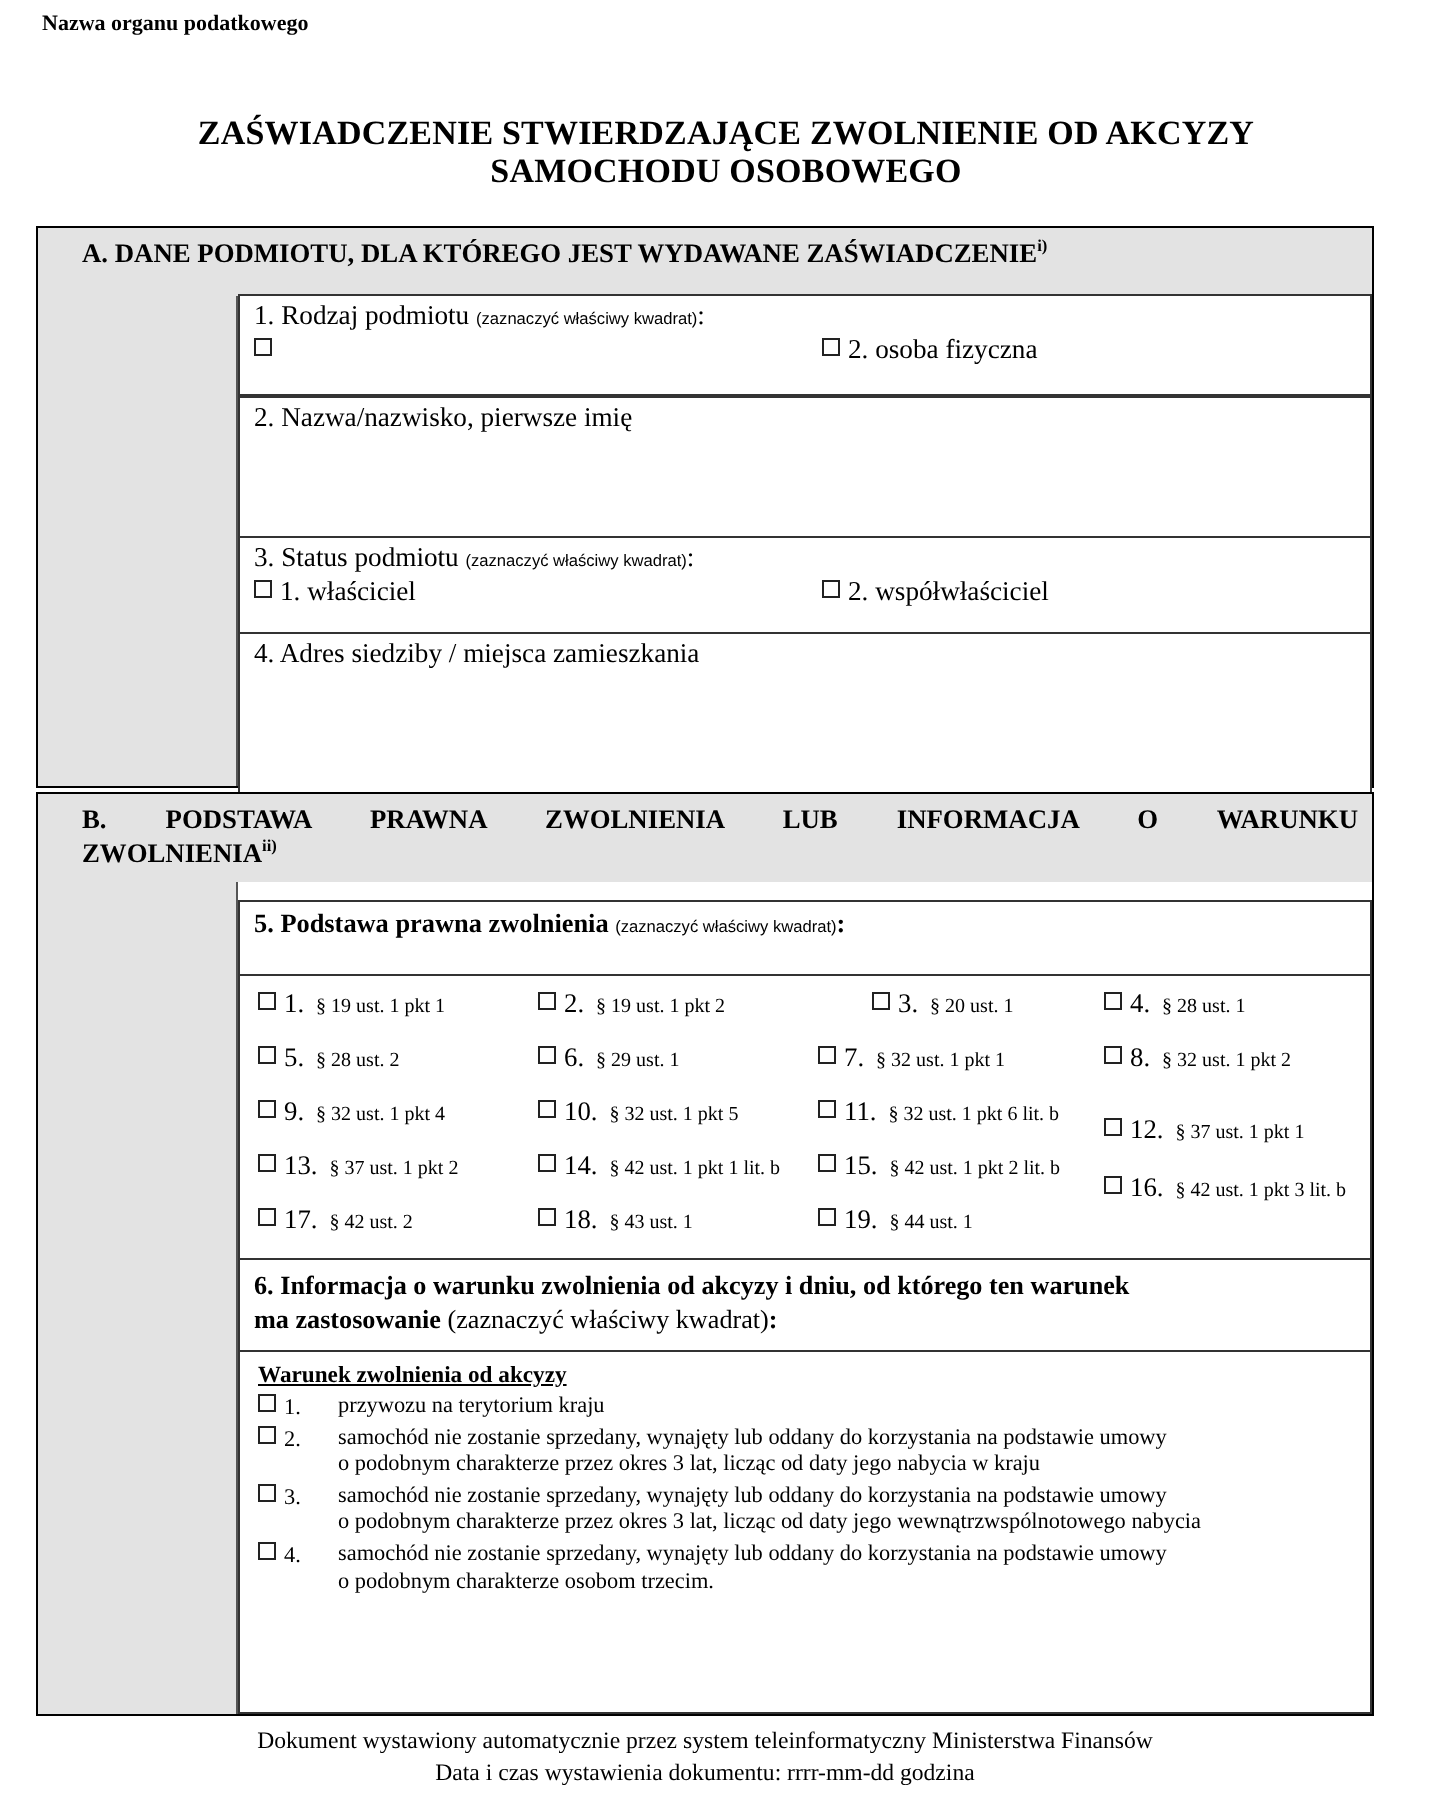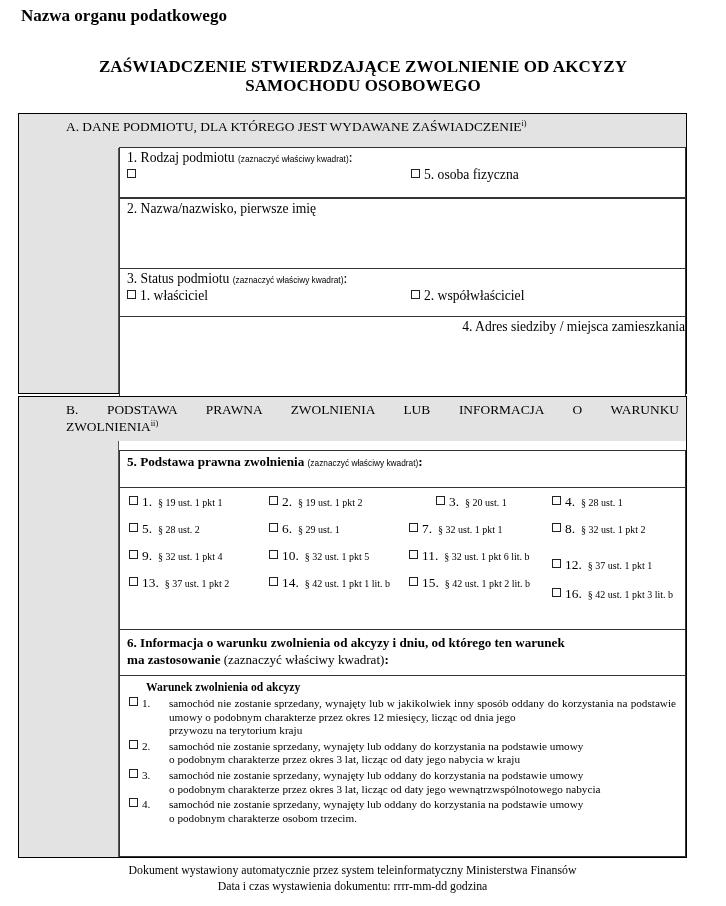--- a/index.html
+++ b/index.html
@@ -17,21 +17,21 @@
   }
 
   .page { position: relative; width: 726px; height: 906px; }
 
   
   .organ-label {
     position: absolute;
     left: 21px; top: 6px;
     font-family: "Liberation Serif", serif;
     font-weight: bold;
-    font-size: 17px;
+    font-size: 11px;
   }
 
   .doc-title {
     position: absolute;
     left: 63px; top: 57px;
     width: 600px;
     text-align: center;
     font-weight: bold;
     font-size: 17px;
     line-height: 19px;
@@ -43,25 +43,24 @@
     position: absolute;
     left: 18px;
     width: 669px;            
     border: 1.6px solid #000;
     box-sizing: border-box;
   }
   .shaded { background: #e3e3e3; }
   .white  { background: #ffffff; }
 
   .sec-head {
-    font-weight: normal;
+    font-weight: bold;
     font-size: 13.4px;
     line-height: 17px;
-    padding: 4px 7px 5px 7px;
-    margin-left: 40px;
+    padding: 4px 7px 5px 22px;
   }
   .sec-head.justify { text-align: justify; text-align-last: justify; }
   .sec-head.justify .lastline { text-align: left; }
   sup { font-size: 0.62em; vertical-align: super; line-height: 0; }
 
   
   .gutter {
     position: absolute;
     left: 0; top: 0;
     width: 100px;
@@ -122,21 +121,22 @@
   .mcell .ref {
     font-size: 10px;
     margin-left: 6px;
   }
   .mcell .cb { vertical-align: 1px; }
 
   
   .war-head {
     font-weight: bold;
     font-size: 11.6px;
-    padding: 5px 0 3px 26px;
+    padding: 5px 0 3px 9px;
+    text-decoration: underline;
   }
   .para {
     position: relative;
     font-size: 11.2px;
     line-height: 13.6px;
     padding: 0 9px 0 9px;
     margin-bottom: 2px;
   }
   .para .marker {
     position: absolute;
@@ -184,21 +184,21 @@
     <div class="inner" style="top:-1px; height:51px;">
       <div class="fld-title">
         <span>1. Rodzaj podmiotu</span>
         <span class="hint">(zaznaczyć właściwy kwadrat)</span><span>:</span>
       </div>
       <div class="opt-row">
         <span class="opt" style="left:7px;">
           <span class="cb"></span>
         </span>
         <span class="opt" style="left:291px;">
-          <span class="cb"></span><span>5. osoba fizyczna</span>
+          <span class="cb"></span><span>2. osoba fizyczna</span>
         </span>
       </div>
     </div>
 
     <div class="inner" style="top:50px; height:71px;">
       <div class="fld-title">2. Nazwa/nazwisko, pierwsze imię</div>
     </div>
 
     <div class="inner" style="top:120px; height:61px;">
       <div class="fld-title">
@@ -208,21 +208,21 @@
       <div class="opt-row">
         <span class="opt" style="left:7px;">
           <span class="cb"></span><span>1. właściciel</span>
         </span>
         <span class="opt" style="left:291px;">
           <span class="cb"></span><span>2. współwłaściciel</span>
         </span>
       </div>
     </div>
 
-    <div class="inner" style="top:168px; height:99px;text-align:right;">
+    <div class="inner" style="top:168px; height:99px;">
       <div class="fld-title">4. Adres siedziby / miejsca zamieszkania</div>
     </div>
   </div>
 
   <div class="outer shaded" style="top:396px; height:46px;">
     <div class="sec-head justify">
       <span>B. PODSTAWA PRAWNA ZWOLNIENIA LUB INFORMACJA O WARUNKU</span>
       <div class="lastline"><span>ZWOLNIENIA</span><sup>ii)</sup></div>
     </div>
   </div>
@@ -261,39 +261,43 @@
           <span class="mcell" style="left:432px; top:9px;"><span class="cb"></span><span class="num">12.</span><span class="ref">§ 37 ust. 1 pkt 1</span></span>
         </div>
 
         <div class="mrow">
           <span class="mcell" style="left:9px;"><span class="cb"></span><span class="num">13.</span><span class="ref">§ 37 ust. 1 pkt 2</span></span>
           <span class="mcell" style="left:149px;"><span class="cb"></span><span class="num">14.</span><span class="ref">§ 42 ust. 1 pkt 1 lit. b</span></span>
           <span class="mcell" style="left:289px;"><span class="cb"></span><span class="num">15.</span><span class="ref">§ 42 ust. 1 pkt 2 lit. b</span></span>
           <span class="mcell" style="left:432px; top:11px;"><span class="cb"></span><span class="num">16.</span><span class="ref">§ 42 ust. 1 pkt 3 lit. b</span></span>
         </div>
 
+        <div class="mrow">
+          <span class="mcell" style="left:9px;"><span class="cb"></span><span class="num">17.</span><span class="ref">§ 42 ust. 2</span></span>
+          <span class="mcell" style="left:149px;"><span class="cb"></span><span class="num">18.</span><span class="ref">§ 43 ust. 1</span></span>
+          <span class="mcell" style="left:289px;"><span class="cb"></span><span class="num">19.</span><span class="ref">§ 44 ust. 1</span></span>
+        </div>
 
       </div>
     </div>
 
     <div class="inner shaded" style="top:188px; height:47px;">
       <div style="font-weight:bold; font-size:13.1px; line-height:17px; padding:4px 7px 0 7px;">
         <div>6. Informacja o warunku zwolnienia od akcyzy i dniu, od którego ten warunek</div>
         <div><span>ma zastosowanie</span>
           <span class="hint" style="font-weight:normal;">(zaznaczyć właściwy kwadrat)</span><span>:</span></div>
       </div>
     </div>
 
     <div class="inner" style="top:234px; height:182px;">
       <div class="war-head">Warunek zwolnienia od akcyzy</div>
 
       <div class="para">
         <span class="marker"><span class="cb"></span><span>1.</span></span>
         <span class="ptext">
-          <span>samochód nie zostanie sprzedany, wynajęty lub w jakikolwiek inny sposób oddany do korzystania na podstawie umowy o podobnym charakterze przez okres 12 miesięcy, licząc od dnia jego</span>
           <span class="lastline" style="display:block;">przywozu na terytorium kraju</span>
         </span>
       </div>
 
       <div class="para">
         <span class="marker"><span class="cb"></span><span>2.</span></span>
         <span class="ptext">
           <span>samochód nie zostanie sprzedany, wynajęty lub oddany do korzystania na podstawie umowy</span>
           <span class="lastline" style="display:block;">o podobnym charakterze przez okres 3 lat, licząc od daty jego nabycia w kraju</span>
         </span>

